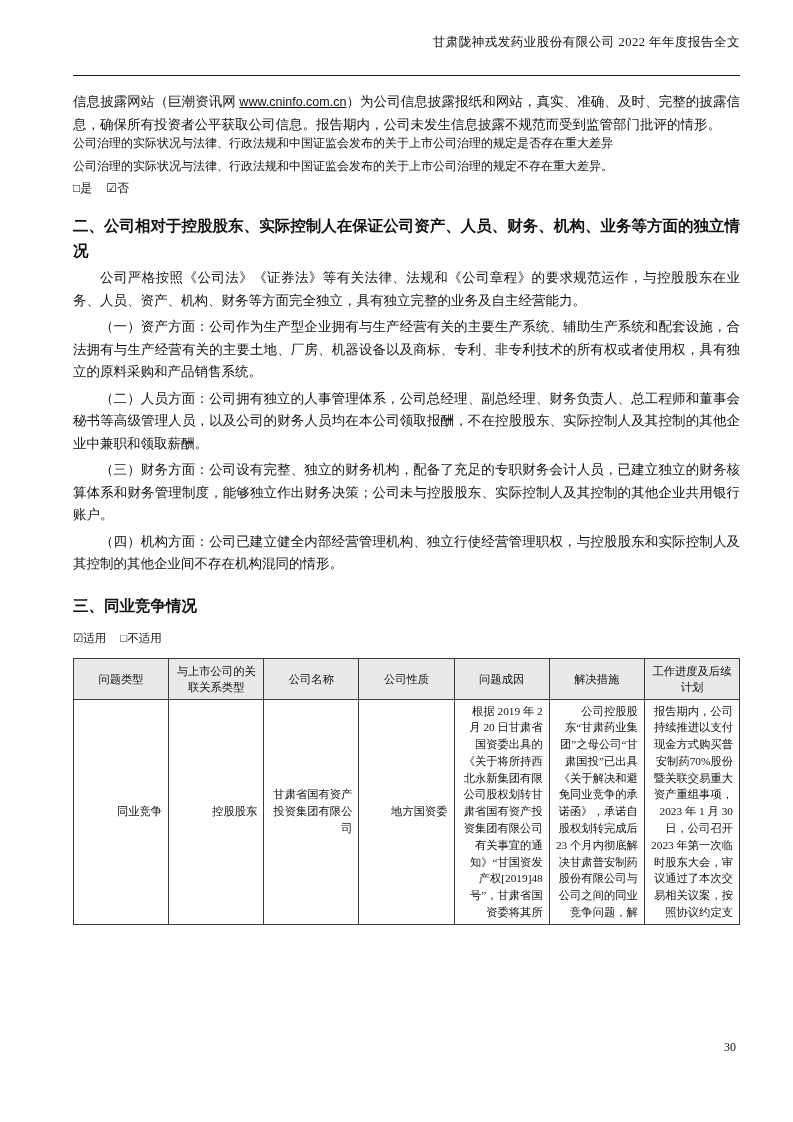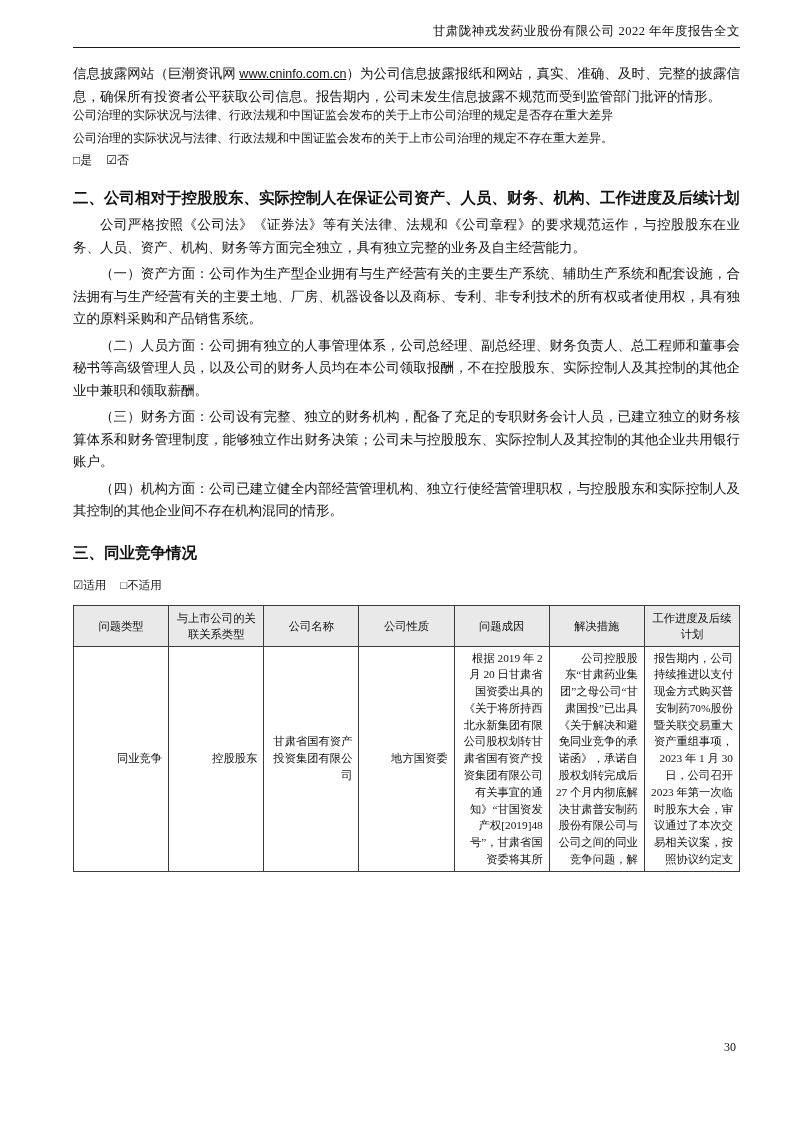--- a/index.html
+++ b/index.html
@@ -9,25 +9,25 @@
     width:793px; height:1122px;
     margin:0 auto;
     background:#ffffff;
     overflow:hidden;
     font-family:"Liberation Serif","DejaVu Serif",serif;
     color:#111;
   }
   .content { position:absolute; left:73px; top:0; width:667px; }
 
   .doc-header {
-    margin-top:23px;
+    margin-top:34px;
     text-align:right;
     font-size:12.5px;
     letter-spacing:0.5px;
-    padding-bottom:7px;
+    padding-bottom:24px;
     border-bottom:1.6px solid #1a1a1a;
   }
 
   .intro {
     margin-top:15px;
     font-size:13.5px;
     line-height:22.5px;
     text-align:justify;
   }
   .url-link {
@@ -106,21 +106,21 @@
     <p class="intro"><span>信息披露网站（巨潮资讯网 </span><span class="url-link">www.cninfo.com.cn</span><span>）为公司信息披露报纸和网站，真实、准确、及时、完整的披露信息，确保所有投资者公平获取公司信息。报告期内，公司未发生信息披露不规范而受到监管部门批评的情形。</span></p>
 
     <div class="gov">
       <div class="gov-line">公司治理的实际状况与法律、行政法规和中国证监会发布的关于上市公司治理的规定是否存在重大差异</div>
       <div class="gov-line">公司治理的实际状况与法律、行政法规和中国证监会发布的关于上市公司治理的规定不存在重大差异。</div>
       <div class="gov-line">
         <span class="chk">□是</span><span class="chk">☑否</span>
       </div>
     </div>
 
-    <h2 class="sec-heading">二、公司相对于控股股东、实际控制人在保证公司资产、人员、财务、机构、工作进度及后续计划</h2>
+    <h2 class="sec-heading">二、公司相对于控股股东、实际控制人在保证公司资产、人员、财务、机构、业务等方面的独立情况</h2>
 
     <p class="para">公司严格按照《公司法》《证券法》等有关法律、法规和《公司章程》的要求规范运作，与控股股东在业务、人员、资产、机构、财务等方面完全独立，具有独立完整的业务及自主经营能力。</p>
     <p class="para">（一）资产方面：公司作为生产型企业拥有与生产经营有关的主要生产系统、辅助生产系统和配套设施，合法拥有与生产经营有关的主要土地、厂房、机器设备以及商标、专利、非专利技术的所有权或者使用权，具有独立的原料采购和产品销售系统。</p>
     <p class="para">（二）人员方面：公司拥有独立的人事管理体系，公司总经理、副总经理、财务负责人、总工程师和董事会秘书等高级管理人员，以及公司的财务人员均在本公司领取报酬，不在控股股东、实际控制人及其控制的其他企业中兼职和领取薪酬。</p>
     <p class="para">（三）财务方面：公司设有完整、独立的财务机构，配备了充足的专职财务会计人员，已建立独立的财务核算体系和财务管理制度，能够独立作出财务决策；公司未与控股股东、实际控制人及其控制的其他企业共用银行账户。</p>
     <p class="para">（四）机构方面：公司已建立健全内部经营管理机构、独立行使经营管理职权，与控股股东和实际控制人及其控制的其他企业间不存在机构混同的情形。</p>
 
     <h2 class="sec-heading">三、同业竞争情况</h2>
 
     <div class="applicable-line">
@@ -139,21 +139,21 @@
           <th>工作进度及后续计划</th>
         </tr>
       </thead>
       <tbody>
         <tr>
           <td>同业竞争</td>
           <td>控股股东</td>
           <td>甘肃省国有资产投资集团有限公司</td>
           <td>地方国资委</td>
           <td class="long">根据 2019 年 2 月 20 日甘肃省国资委出具的《关于将所持西北永新集团有限公司股权划转甘肃省国有资产投资集团有限公司有关事宜的通知》“甘国资发产权[2019]48 号”，甘肃省国资委将其所</td>
-          <td class="long">公司控股股东“甘肃药业集团”之母公司“甘肃国投”已出具《关于解决和避免同业竞争的承诺函》，承诺自股权划转完成后 27 个月内彻底解决甘肃普安制药股份有限公司与公司之间的同业竞争问题，解</td>
+          <td class="long">公司控股股东“甘肃药业集团”之母公司“甘肃国投”已出具《关于解决和避免同业竞争的承诺函》，承诺自股权划转完成后 23 个月内彻底解决甘肃普安制药股份有限公司与公司之间的同业竞争问题，解</td>
           <td class="long">报告期内，公司持续推进以支付现金方式购买普安制药70%股份暨关联交易重大资产重组事项，2023 年 1 月 30 日，公司召开 2023 年第一次临时股东大会，审议通过了本次交易相关议案，按照协议约定支</td>
         </tr>
       </tbody>
     </table>
 
   </div>
 
   <div class="page-number">30</div>
 </div>
 

